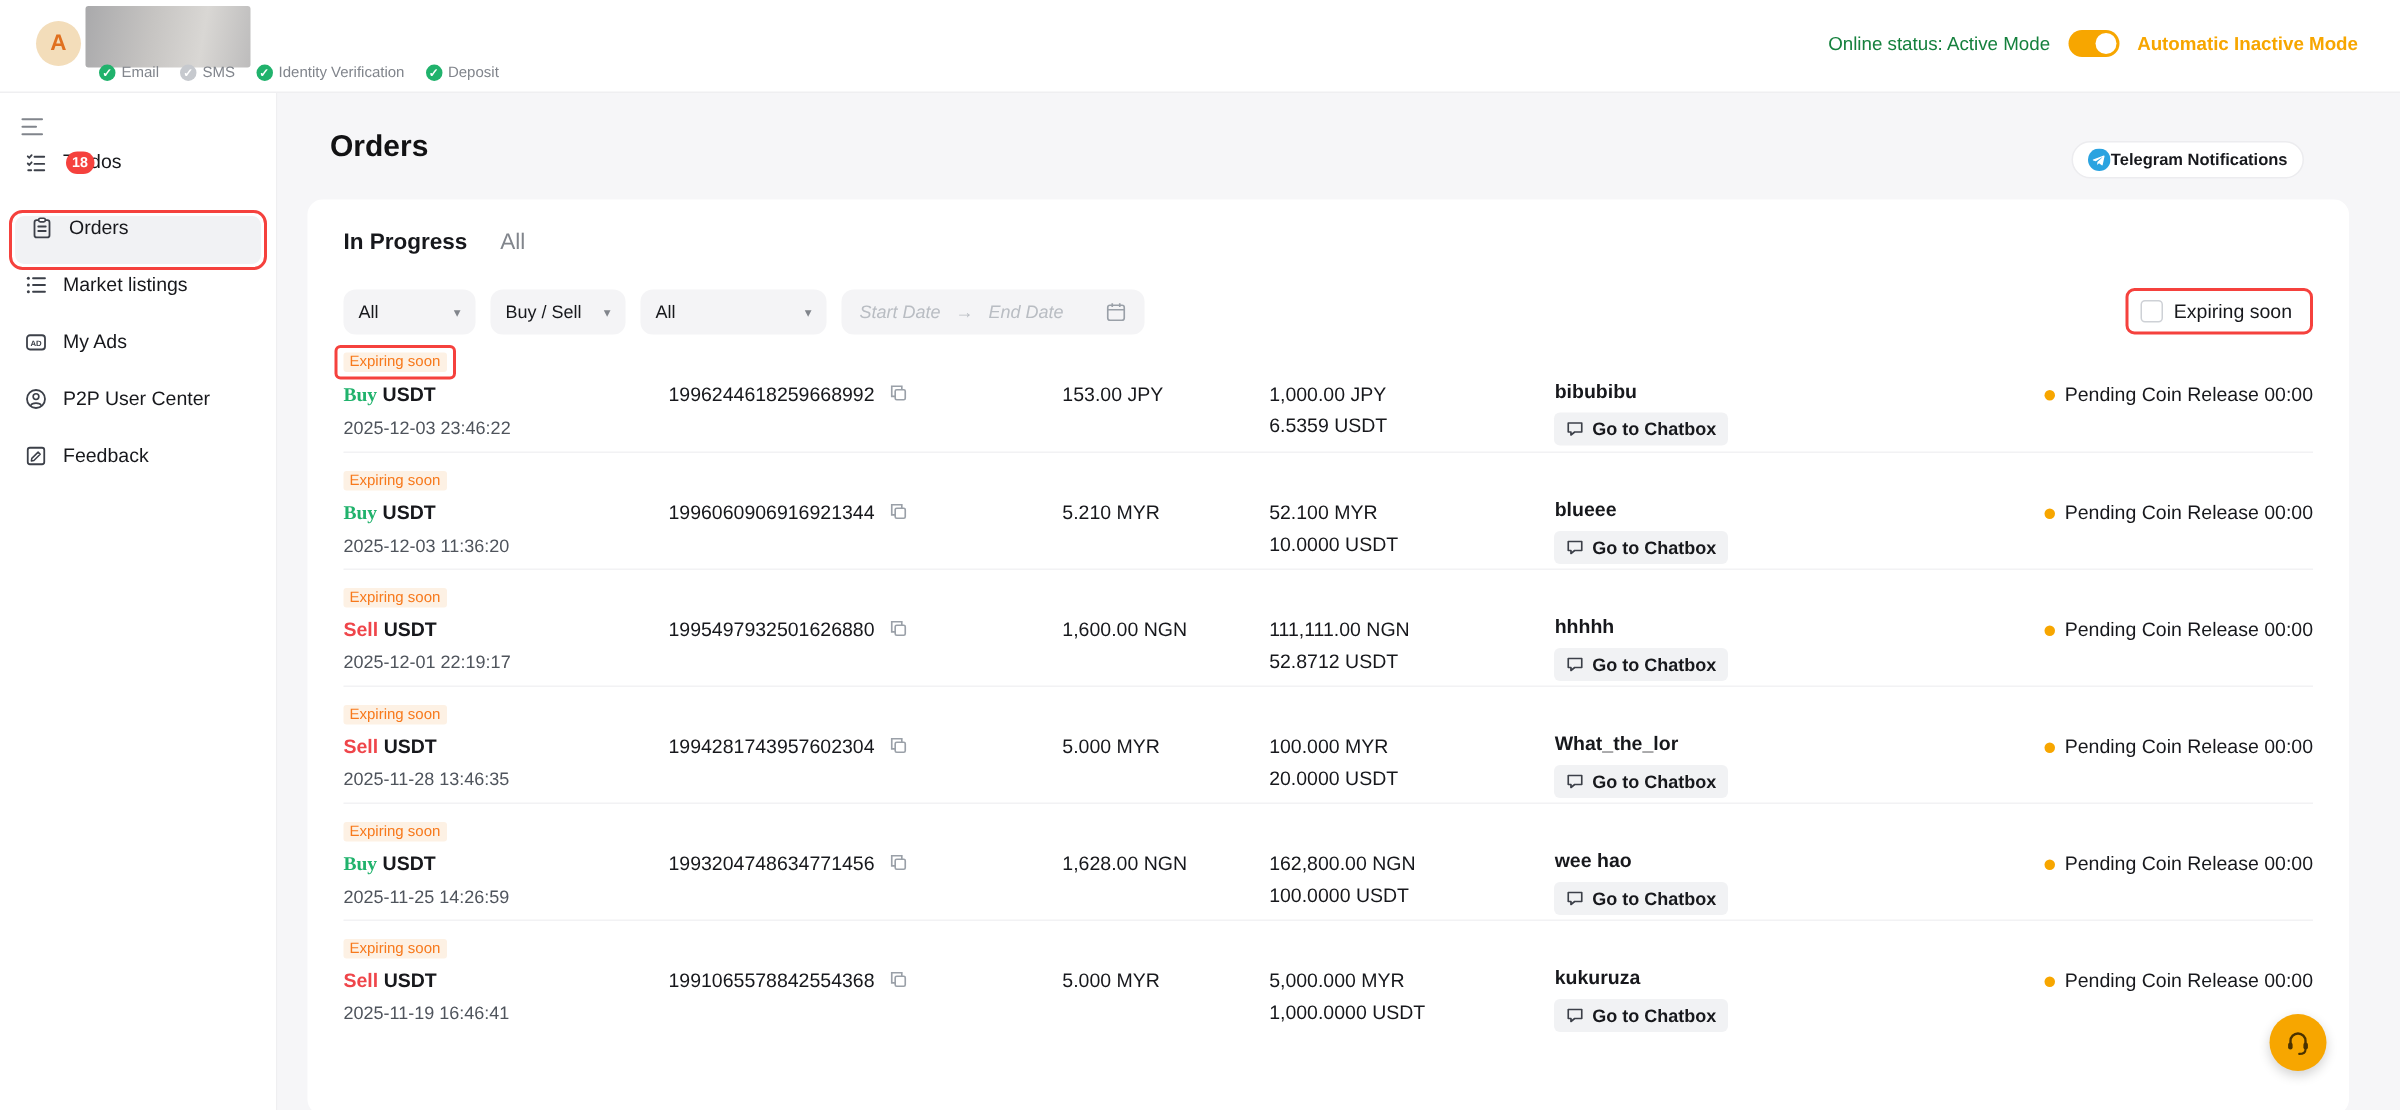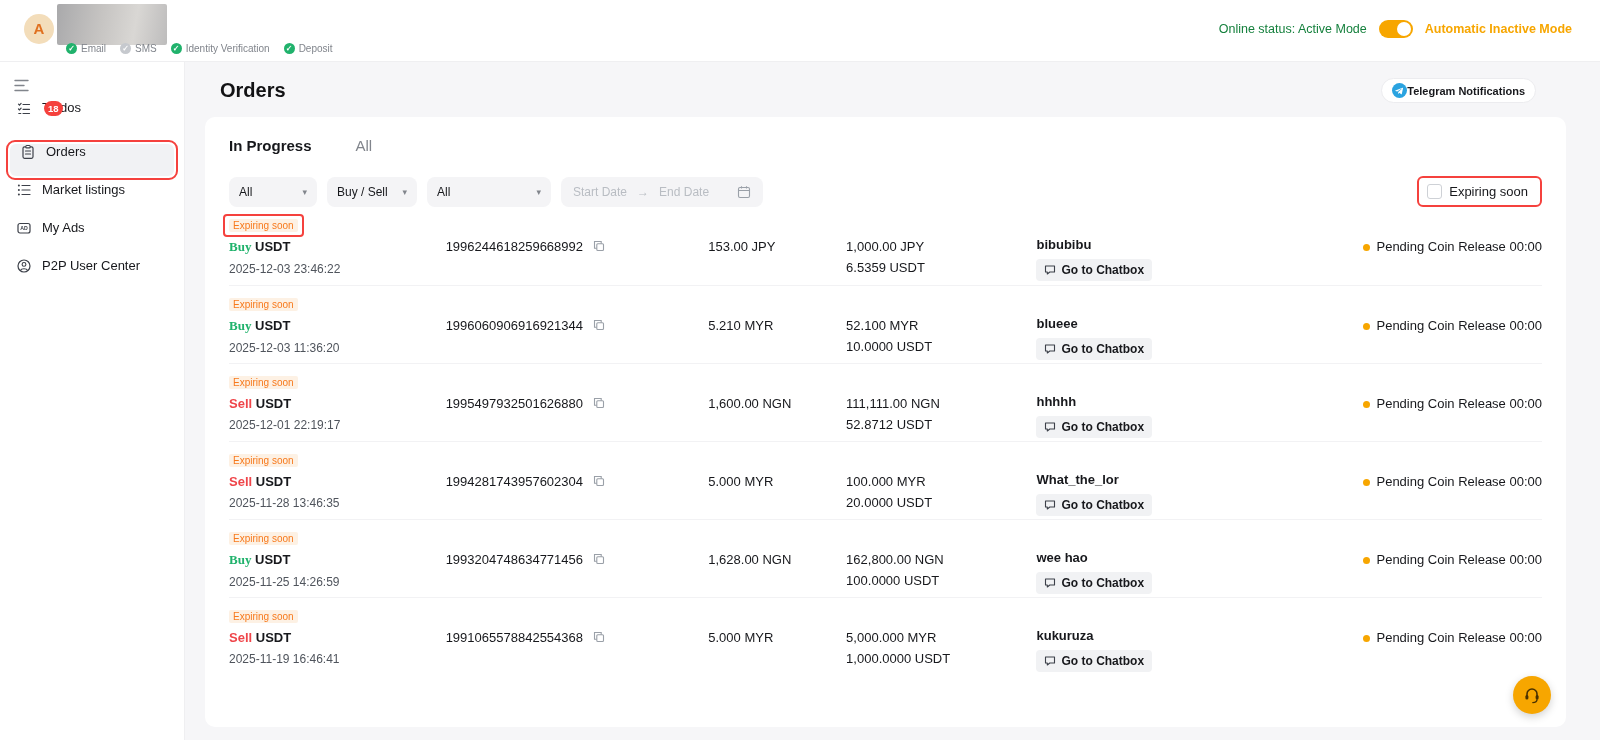--- a/index.html
+++ b/index.html
@@ -28,31 +28,31 @@
   .nav-ico { width:16px; height:16px; margin-right:10px; display:inline-flex; flex:0 0 16px; }
   .count-badge { position:absolute; top:1px; left:44px; min-width:18px; height:15px; padding:0 4px; border-radius:8px; background:#f5413d; color:#fff; font-size:9.5px; font-weight:bold; text-align:center; line-height:15px; }
   .annotation-box { border:2px solid #f5413d; border-radius:9px; }
   .sidebar-wrap { margin:2px 6px; padding:2px; }
   .nav-item.active { background:#f1f2f4; border-radius:6px; height:32px; padding:0 10px; }
 
   
   .main { position:absolute; top:62px; left:185px; right:0; bottom:0; overflow:hidden; }
   .page-head { display:flex; justify-content:space-between; align-items:center; padding:16px 64px 0 35px; }
   .page-title { font-size:20px; font-weight:bold; color:#121214; }
-  .tg-btn { display:inline-flex; align-items:center; gap:0; height:25px; padding:0 10px; background:#fff; border:1px solid #ececef; border-radius:13px; font-size:11px; font-weight:bold; color:#17181c; cursor:pointer; font-family:inherit; }
+  .tg-btn { display:inline-flex; align-items:center; gap:0; height:25px; padding:0 10px; background:#fff; border:1px solid #ececef; border-radius:13px; font-size:11px; font-weight:bold; color:#17181c; cursor:pointer; font-family:inherit;margin-top:16px; }
 
   .card { margin:14px 34px 0 20px; background:#fff; border-radius:10px; padding:20px 24px; height:610px; }
-  .tabs { display:flex; gap:44px; margin-bottom:22px; }
+  .tabs { display:flex; gap:22px; margin-bottom:22px; }
   .tab { font-size:15px; color:#81858c; cursor:pointer; }
   .tab.active { color:#17181c; font-weight:bold; }
 
   .filters { display:flex; align-items:center; gap:10px; }
   .dd { display:inline-flex; align-items:center; justify-content:space-between; gap:8px; height:30px; padding:0 10px; background:#f4f4f6; border-radius:8px; font-size:12px; color:#17181c; cursor:pointer; }
   .chev { font-size:9px; color:#81858c; font-style:normal; }
-  .daterange { display:inline-flex; align-items:center; gap:10px; height:30px; padding:0 12px; background:#f4f4f6; border-radius:8px; font-size:12px; color:#b9bdc3; cursor:pointer; width:202px; }
+  .daterange { display:inline-flex; align-items:center; gap:10px; height:30px; padding:0 12px; background:#f4f4f6; border-radius:8px; font-size:12px; color:#b9bdc3; cursor:pointer; width:202px;font-style:italic; }
   .daterange .cal { margin-left:auto; display:inline-flex; }
   .expiring-wrap { margin-left:auto; display:flex; align-items:center; padding:6px 12px 6px 8px; border-radius:6px; }
   .expiring-label { display:flex; align-items:center; gap:7px; font-size:13px; color:#17181c; cursor:pointer; }
   .cb { width:15px; height:15px; border:1.5px solid #ced1d6; border-radius:3px; background:#fff; display:inline-block; }
 
   .thead { display:flex; margin-top:34px; padding-bottom:10px; font-size:11px; color:#9ba1a9; }
   .col-type { width:16.5%; } .col-order { width:20%; } .col-price { width:10.5%; }
   .col-fiat { width:14.5%; } .col-cp { width:17%; } .col-status { flex:1; text-align:right; }
 
   .trow { display:flex; padding-top:8px; min-height:78px; cursor:pointer; }
@@ -160,20 +160,29 @@
       <div class="nav-item">
         <span class="nav-ico">
           <svg viewBox="0 0 16 16" width="16" height="16">
               <circle cx="8" cy="8" r="6" stroke="#3c4049" stroke-width="1.2" fill="none"></circle>
               <circle cx="8" cy="6.4" r="1.9" stroke="#3c4049" stroke-width="1.1" fill="none"></circle>
               <path d="M4.6 12.2c.7-2 6.1-2 6.8 0" stroke="#3c4049" stroke-width="1.1" fill="none" stroke-linecap="round"></path>
             </svg>
         </span>
         <span class="nav-label">P2P User Center</span>
       </div>
+      <div class="nav-item">
+        <span class="nav-ico">
+          <svg viewBox="0 0 16 16" width="16" height="16">
+              <rect x="2.5" y="2.5" width="11" height="11" rx="1.5" stroke="#3c4049" stroke-width="1.2" fill="none"></rect>
+              <path d="M5.2 9.6l4.2-4.2 1.4 1.4-4.2 4.2-1.7.3z" stroke="#3c4049" stroke-width="1" fill="none" stroke-linejoin="round"></path>
+            </svg>
+        </span>
+        <span class="nav-label">Feedback</span>
+      </div>
     </nav>
   </div>
 
   <div class="main">
     <div class="page-head">
       <div class="page-title">Orders</div>
       <button class="tg-btn">
         <span style="display:inline-flex;">
           <svg width="15" height="15" viewBox="0 0 16 16">
               <circle cx="8" cy="8" r="8" fill="#2aa3e0"></circle>

